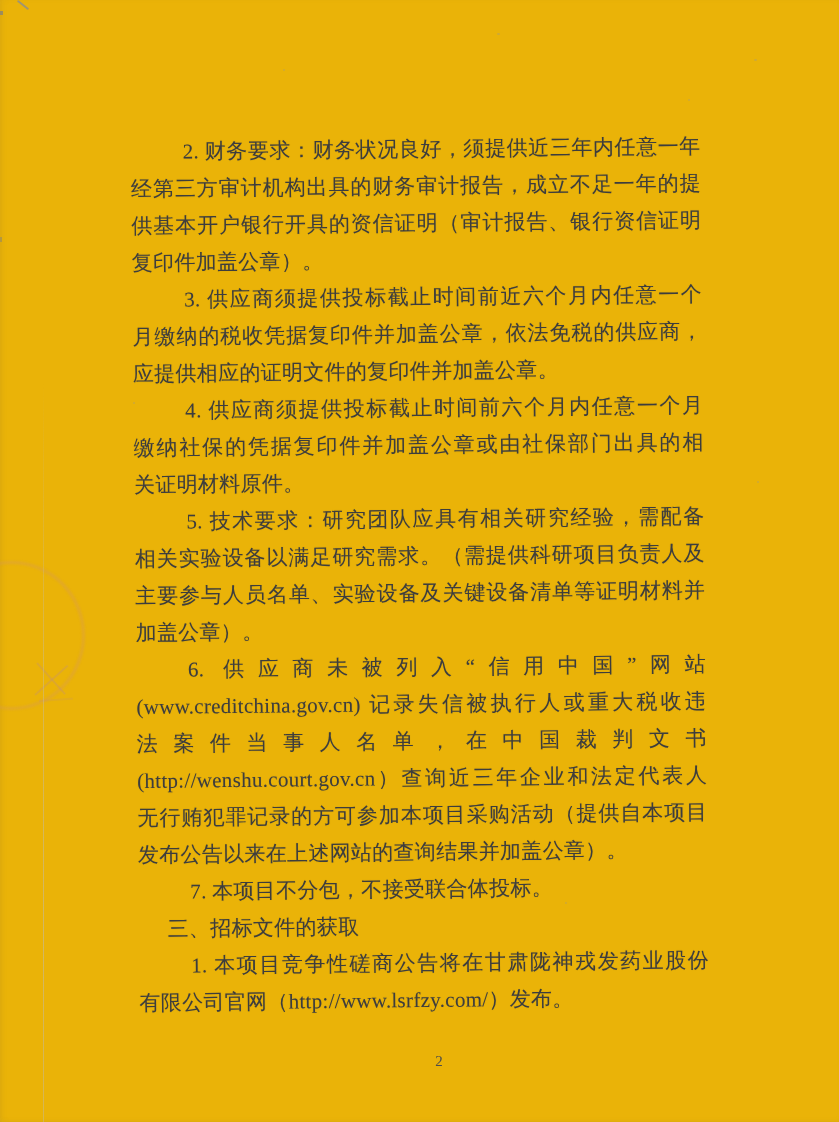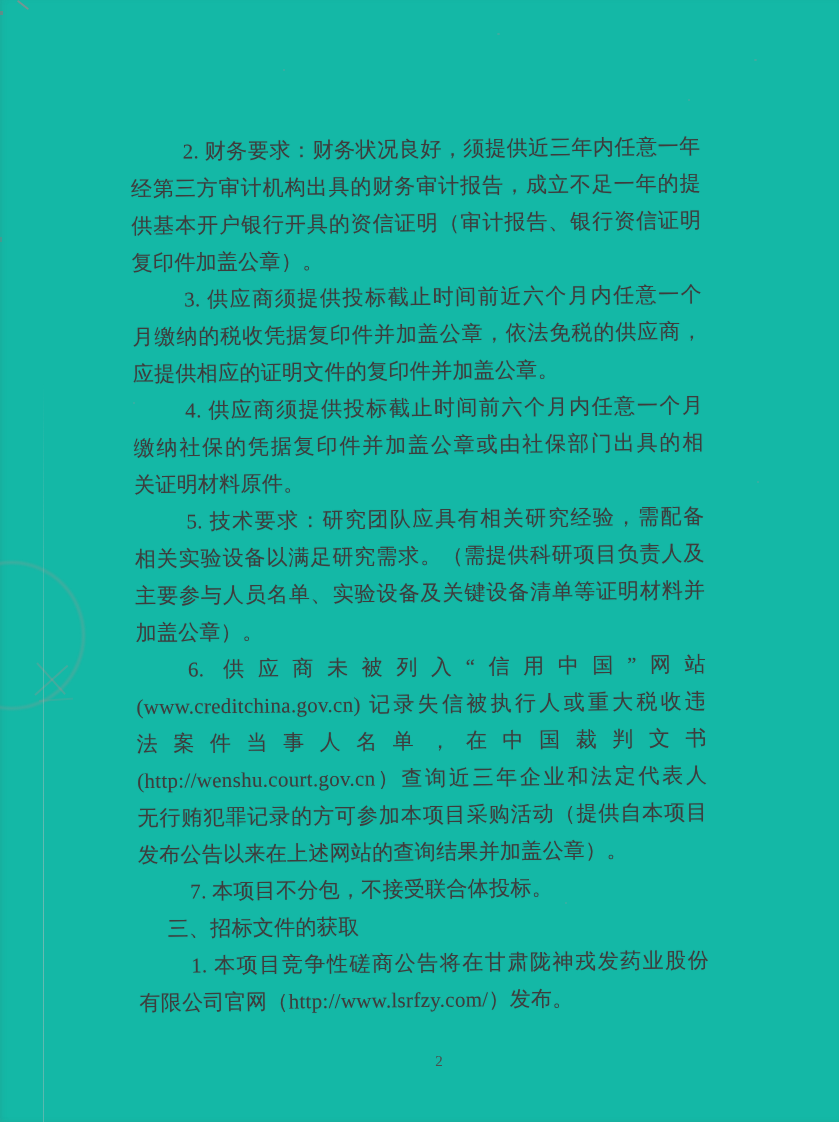--- a/index.html
+++ b/index.html
@@ -1,21 +1,21 @@
 <!DOCTYPE html>
 <html><head>
 <meta charset="utf-8">
 <style>
   html, body { margin: 0; padding: 0; background: #e9e9e7; }
   .page {
     position: relative;
     width: 839px;
     height: 1122px;
     margin: 0;
-    background: #14b8a6;
+    background: #eab308;
     overflow: hidden;
     box-shadow: inset 4px 0 8px -5px rgba(90,90,90,0.18), inset 0 -3px 6px -4px rgba(120,120,120,0.12);
     font-family: "Liberation Serif", "DejaVu Serif", serif;
   }
   
   .textblock {
     position: absolute;
     left: 135px;
     top: 131px;
     width: 570px;

